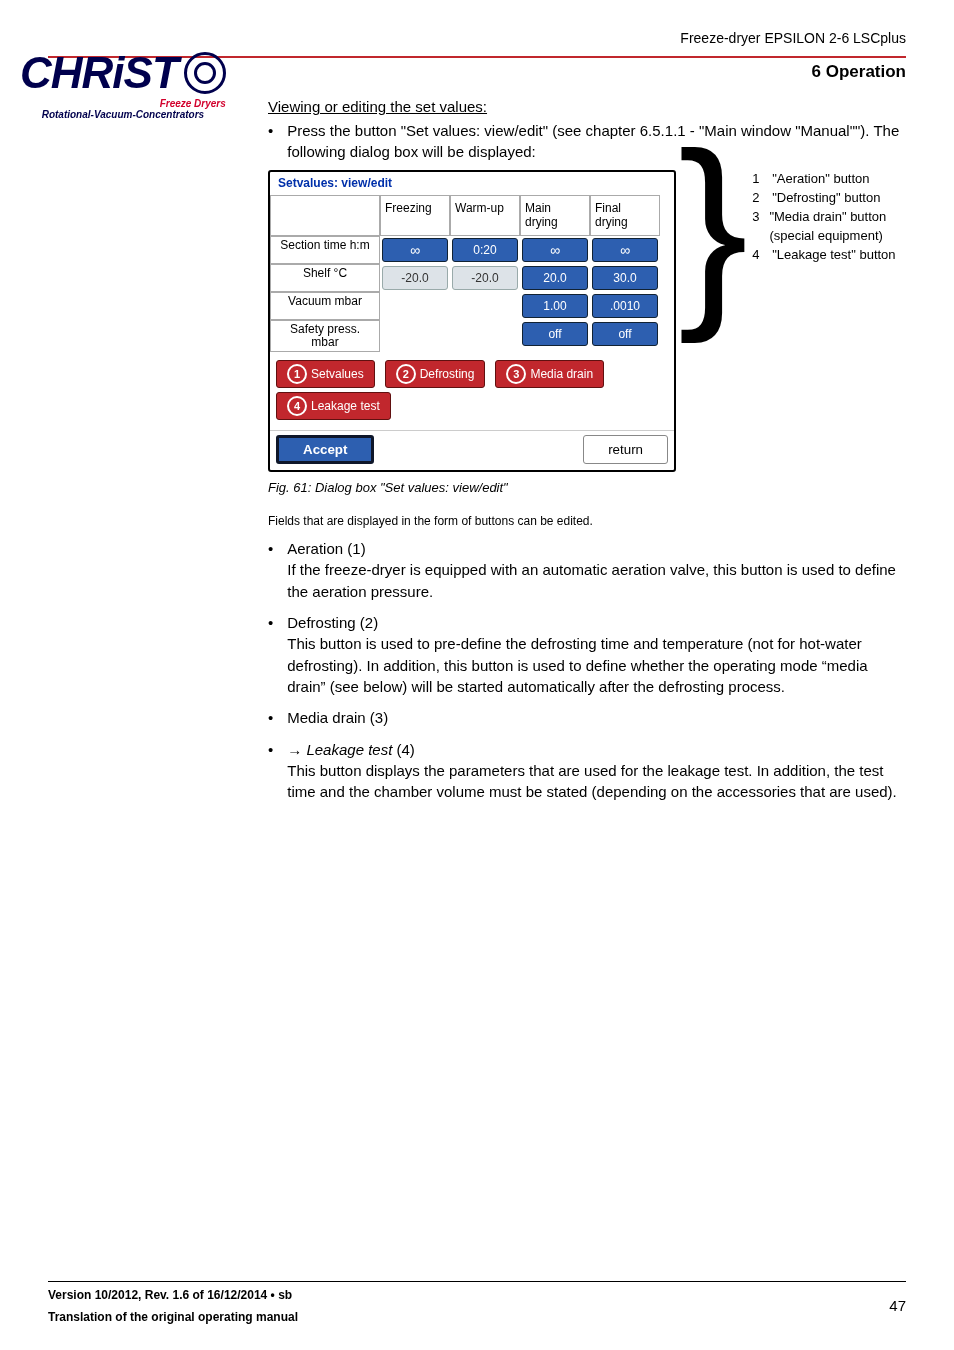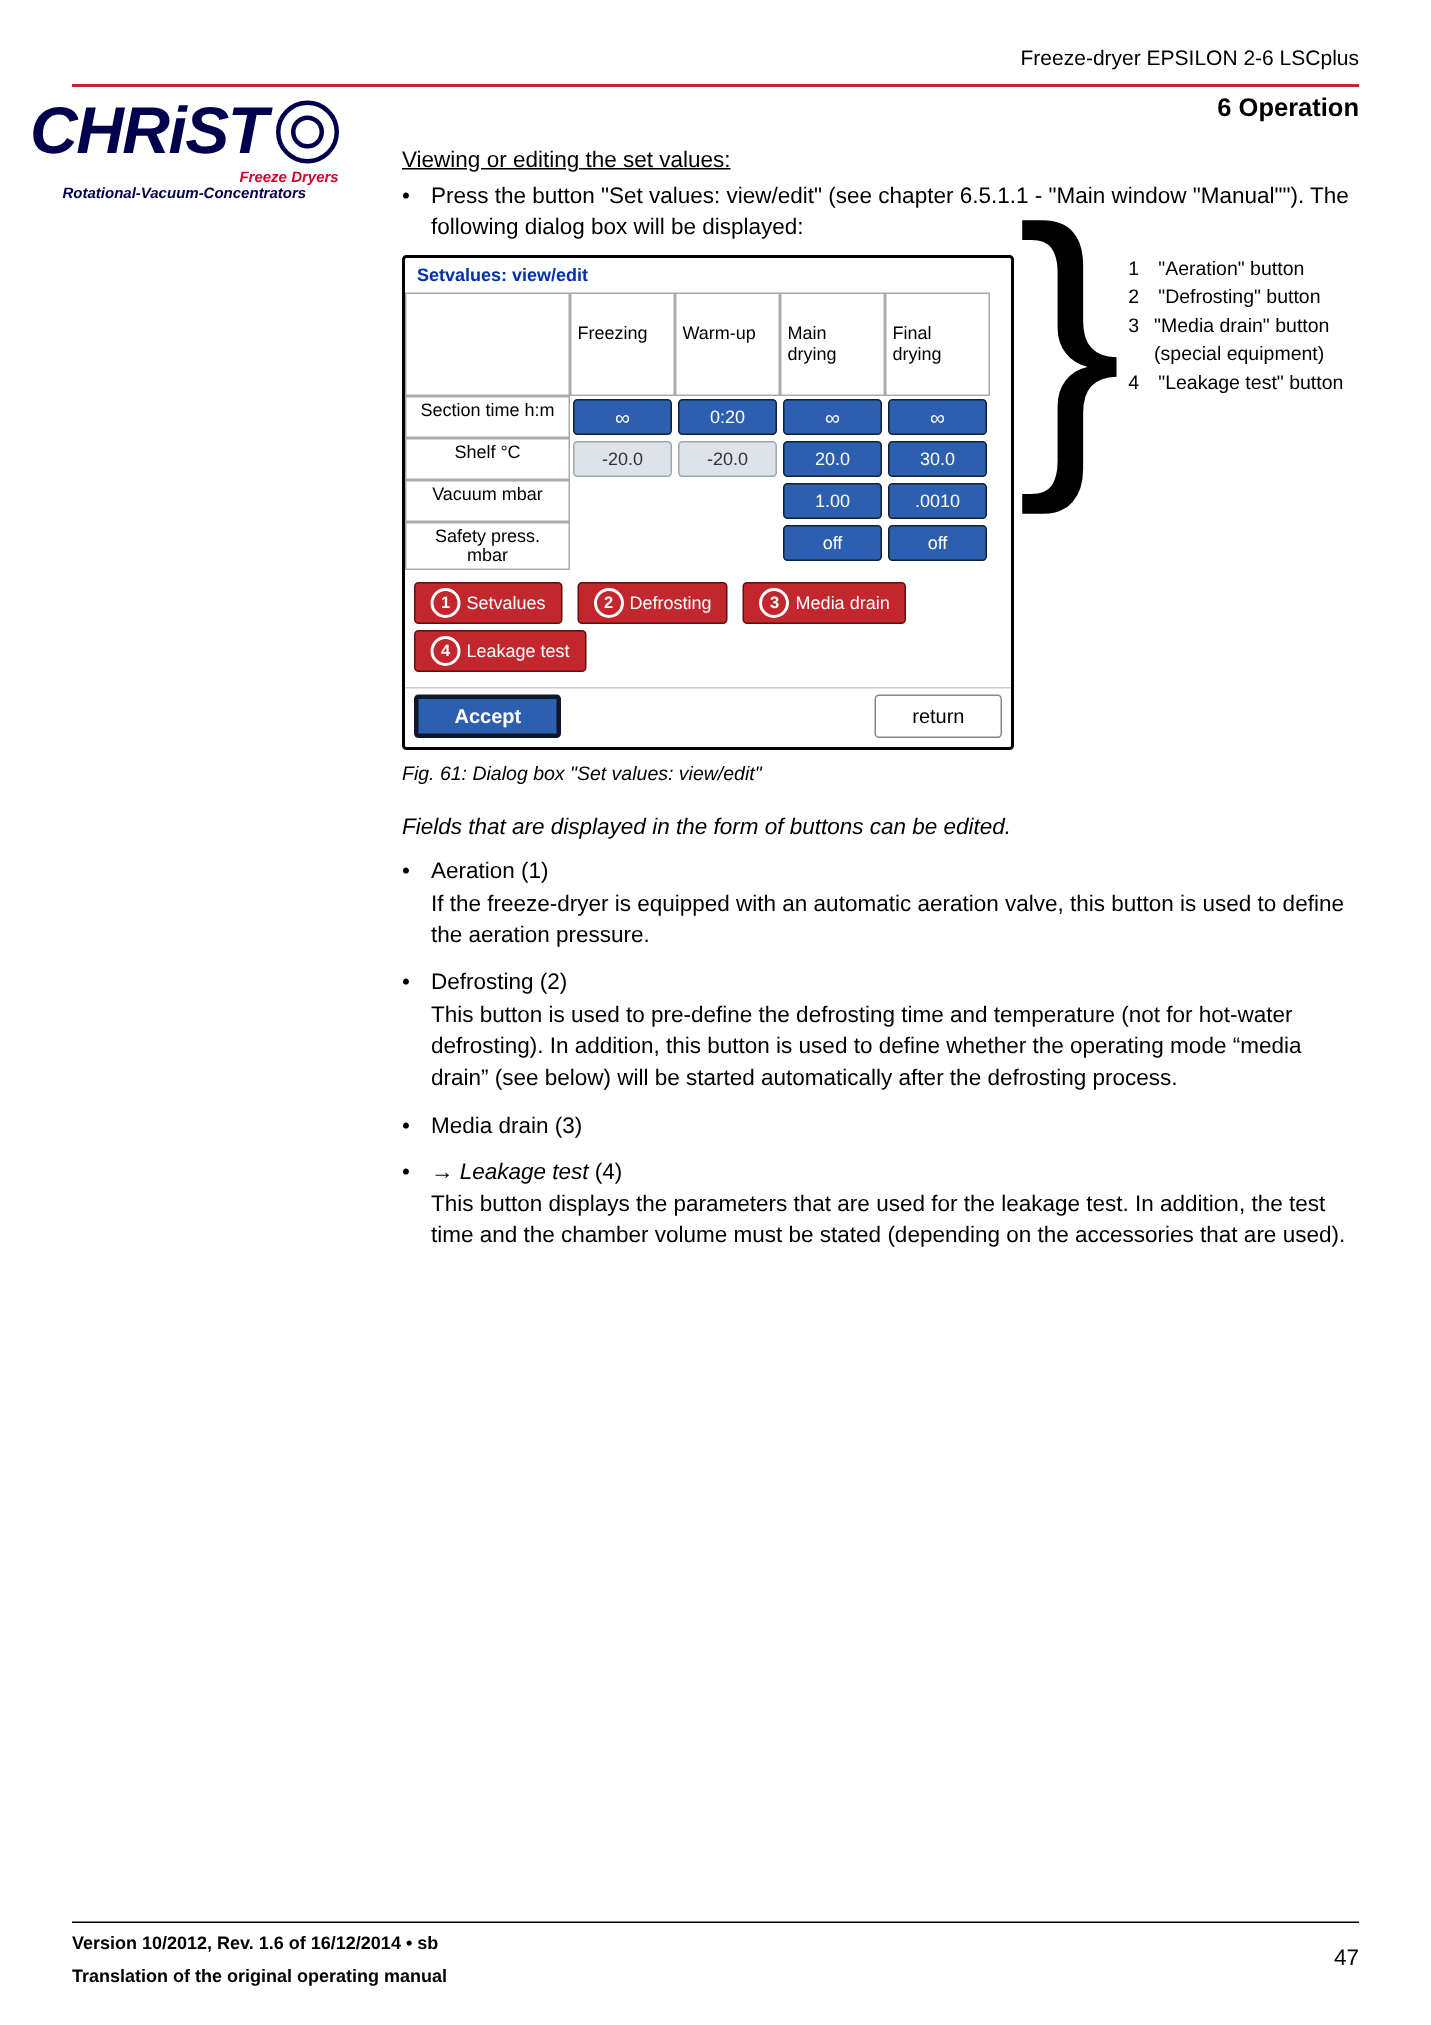--- a/index.html
+++ b/index.html
@@ -1,51 +1,51 @@
 <!DOCTYPE html>
 <html><head>
 <meta charset="utf-8">
 <style>
   body { margin:0; font-family: Arial, sans-serif; font-size:14px; color:#000; background:#fff; }
   .page { width:954px; height:1350px; position:relative; box-sizing:border-box; padding:30px 48px 30px 48px; }
   .top-right { text-align:right; font-size:14px; }
   .divider { border-top:2px solid #c1272d; margin-top:10px; }
   .section-title { text-align:right; font-weight:bold; font-size:17px; margin-top:4px; }
   .logo-block { position:absolute; left:20px; top:48px; }
-  .logo-main { font-family: Arial, sans-serif; font-weight:bold; font-style:italic; font-size:44px; color:#00004d; letter-spacing:-1px; display:flex; align-items:center; gap:6px;margin-top:15px;}
+  .logo-main { font-family: Arial, sans-serif; font-weight:bold; font-style:italic; font-size:44px; color:#00004d; letter-spacing:-1px; display:flex; align-items:center; gap:6px;}
   .logo-circle { display:inline-block; width:36px; height:36px; border:3px solid #00004d; border-radius:50%; position:relative; }
   .logo-circle:after { content:""; position:absolute; left:50%; top:50%; width:16px; height:16px; border:3px solid #00004d; border-radius:50%; transform:translate(-50%,-50%);}
   .logo-sub1 { font-size:10px; color:#d2002c; text-align:right; font-weight:bold; font-style:italic;}
   .logo-sub2 { font-size:10px; color:#00004d; text-align:center; font-weight:bold; font-style:italic;}
   .content { margin-left:220px; margin-top:16px; }
   .underlined { text-decoration:underline; font-size:15px; }
   .bullet-item { display:flex; gap:14px; margin-top:6px; font-size:15px; line-height:1.38;}
   .bullet-dot { flex:0 0 auto; }
   .dialog-row { display:flex; gap:4px; align-items:flex-start; margin-top:8px; }
   .dialog-area { position:relative; }
   .dialog { border:2px solid #000; border-radius:3px; width:404px; background:#fff; font-size:12px; }
   .dialog-title { color:#0030aa; font-weight:bold; padding:4px 8px; border-bottom:1px solid #fff;}
   .grid { display:grid; grid-template-columns: 110px 70px 70px 70px 70px; }
-  .gh { border:1px solid #aaa; padding:20px 4px; text-align:left; background:#fff; line-height:1.1;}
+  .gh { border:1px solid #aaa; padding:6px 4px; text-align:left; background:#fff; line-height:1.1;}
   .gr { border:1px solid #aaa; padding:2px 4px; text-align:center; line-height:1.1;}
   .cellbtn { display:block; margin:2px; height:22px; line-height:22px; text-align:center; border-radius:3px; font-size:12px; }
   .blue-btn { background:#2d5fb0; color:#fff; border:1px solid #123; }
   .gray-btn { background:#dde3e8; color:#333; border:1px solid #9aa;}
   .tab-row { display:flex; gap:10px; padding:8px 6px 4px 6px; }
   .tab-row2 { display:flex; gap:10px; padding:0 6px 10px 6px; }
   .tab { background:#c1272d; color:#fff; border:1px solid #601010; border-radius:3px; padding:3px 10px; font-size:12px; display:flex; align-items:center; gap:4px;}
   .badge { display:inline-flex; width:16px; height:16px; border:2px solid #fff; border-radius:50%; background:#c1272d; color:#fff; align-items:center; justify-content:center; font-size:11px; font-weight:bold;}
   .bottom-row { display:flex; justify-content:space-between; padding:4px 6px 6px 6px; border-top:1px solid #ccc;}
   .accept { background:#2d5fb0; color:#fff; border:3px solid #0f172a; border-radius:3px; padding:4px 24px; font-weight:bold;}
   .return { background:#fff; color:#000; border:1px solid #888; border-radius:3px; padding:4px 24px;}
   .legend { font-size:13px; line-height:1.45; }
   .legend-row { display:flex; gap:10px; }
   .legend-num { width:10px; }
   .figcap { font-style:italic; font-size:13px; margin-top:8px; margin-left:0; }
-  .para { font-size:15px; line-height:1.42; margin-top:18px;font-style:italic;}
+  .para { font-size:12px; line-height:1.42; margin-top:18px;}
   .sub-bullets { margin-top:8px; }
   .sub { display:flex; gap:14px; font-size:15px; line-height:1.42; margin-bottom:10px;}
   .sub-body { flex:1; }
   .footer { position:absolute; left:48px; right:48px; bottom:26px; font-size:12px;}
   .footer hr { border:none; border-top:1px solid #000; margin-bottom:6px;}
   .footer-line1 { font-weight:bold; margin-bottom:8px;}
   .footer-line2 { font-weight:bold;}
   .pagenum { position:absolute; right:0; top:22px; font-size:15px; font-weight:normal;}
   .brace { font-size:210px; line-height:0.62; margin-left:-2px; align-self:flex-start; position:relative; top:-8px;}
   .inf { font-size:14px; }

